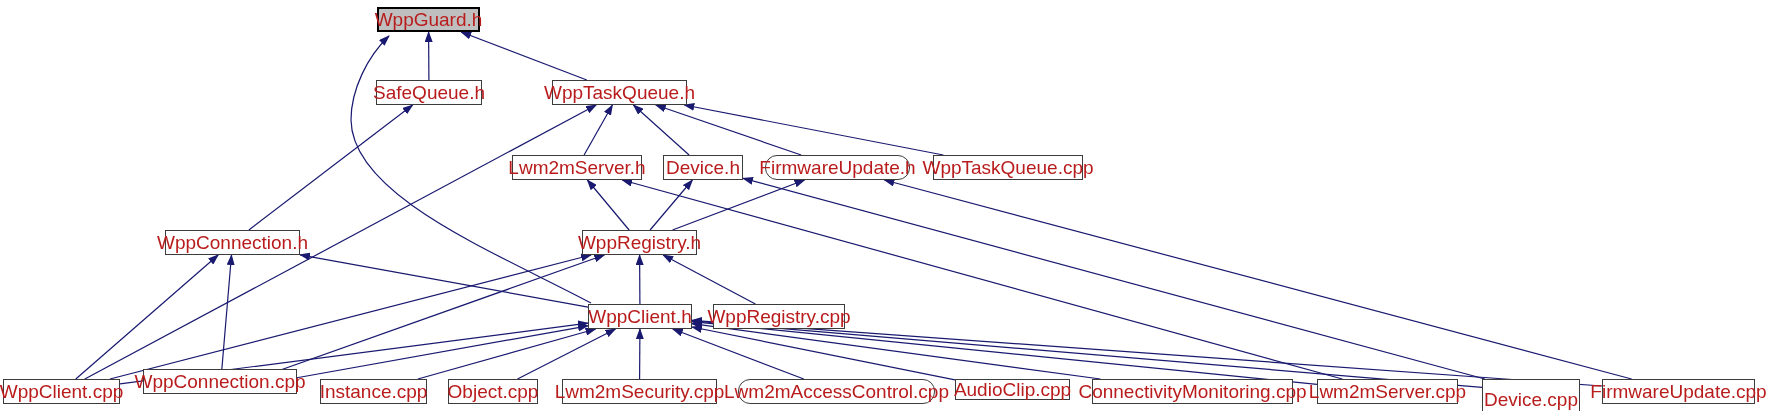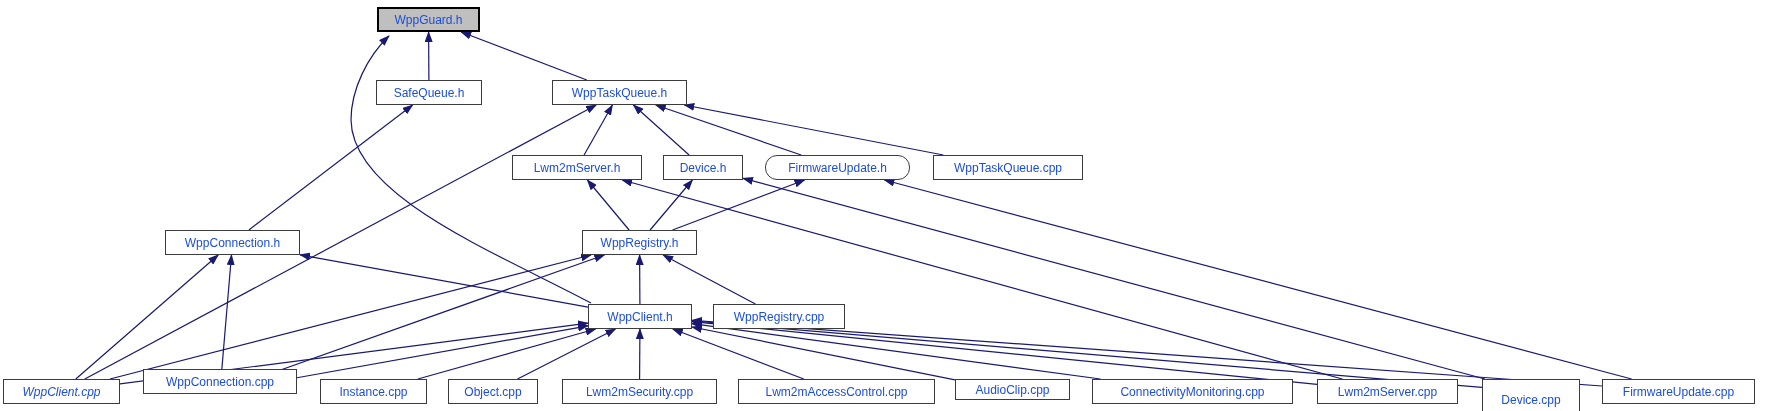--- a/index.html
+++ b/index.html
@@ -17,22 +17,22 @@
     width: 1766px; height: 411px;
   }
   .node {
     position: absolute;
     box-sizing: border-box;
     background: #ffffff;
     border: 1px solid #3c3c3c;
     display: flex;
     align-items: center;
     justify-content: center;
-    font-size: 12px;
-    color: #1d4ed8;
+    font-size: 19px;
+    color: #b91c1c;
     white-space: nowrap;
     cursor: pointer;
   }
   .node.highlight {
     background: #bfbfbf;
     border: 2px solid #000000;
   }
   .edge {
     fill: none;
     stroke: #191970;
@@ -90,25 +90,25 @@
       <div class="node" style="left: 376px; top: 80px; width: 106px; height: 25px;">SafeQueue.h</div>
       <div class="node" style="left: 552px; top: 80px; width: 135px; height: 25px;">WppTaskQueue.h</div>
       <div class="node" style="left: 512px; top: 155px; width: 130px; height: 25px;">Lwm2mServer.h</div>
       <div class="node" style="left: 663px; top: 155px; width: 80px; height: 25px;">Device.h</div>
       <div class="node" style="left: 765px; top: 155px; width: 145px; height: 25px; border-radius: 12px;">FirmwareUpdate.h</div>
       <div class="node" style="left: 933px; top: 155px; width: 150px; height: 25px;">WppTaskQueue.cpp</div>
       <div class="node" style="left: 165px; top: 230px; width: 135px; height: 25px;">WppConnection.h</div>
       <div class="node" style="left: 582px; top: 230px; width: 115px; height: 25px;">WppRegistry.h</div>
       <div class="node" style="left: 588px; top: 304px; width: 104px; height: 25px;">WppClient.h</div>
       <div class="node" style="left: 713px; top: 304px; width: 132px; height: 25px;">WppRegistry.cpp</div>
-      <div class="node" style="left: 3px; top: 379px; width: 117px; height: 25px; font-style: italic;">WppClient.cpp</div>
+      <div class="node" style="left: 3px; top: 379px; width: 117px; height: 25px;">WppClient.cpp</div>
       <div class="node" style="left: 143px; top: 369px; width: 154px; height: 25px;">WppConnection.cpp</div>
       <div class="node" style="left: 320px; top: 379px; width: 107px; height: 25px;">Instance.cpp</div>
       <div class="node" style="left: 448px; top: 379px; width: 90px; height: 25px;">Object.cpp</div>
       <div class="node" style="left: 562px; top: 379px; width: 155px; height: 25px;">Lwm2mSecurity.cpp</div>
-      <div class="node" style="left: 738px; top: 379px; width: 197px; height: 25px;">Lwm2mAccessControl.cpp</div>
+      <div class="node" style="left: 738px; top: 379px; width: 197px; height: 25px; border-radius: 12px;">Lwm2mAccessControl.cpp</div>
       <div class="node" style="left: 955px; top: 379px; width: 115px; height: 21px;">AudioClip.cpp</div>
       <div class="node" style="left: 1092px; top: 379px; width: 201px; height: 25px;">ConnectivityMonitoring.cpp</div>
       <div class="node" style="left: 1317px; top: 379px; width: 141px; height: 25px;">Lwm2mServer.cpp</div>
       <div class="node" style="left: 1482px; top: 379px; width: 98px; height: 42px;">Device.cpp</div>
       <div class="node" style="left: 1602px; top: 379px; width: 153px; height: 25px;">FirmwareUpdate.cpp</div>
     </div>
 </div>
 
 </body></html>

